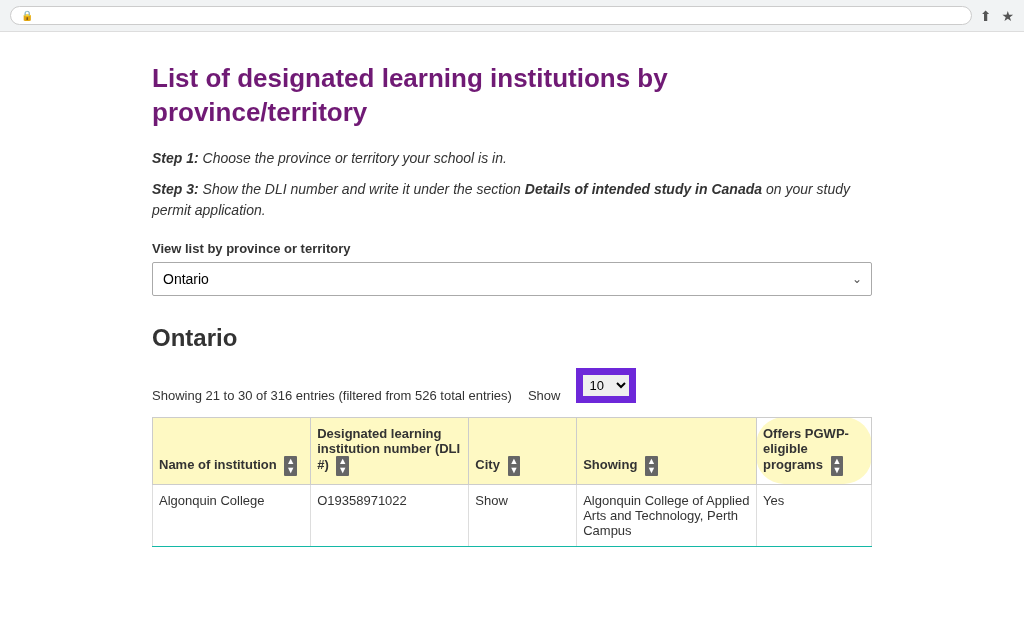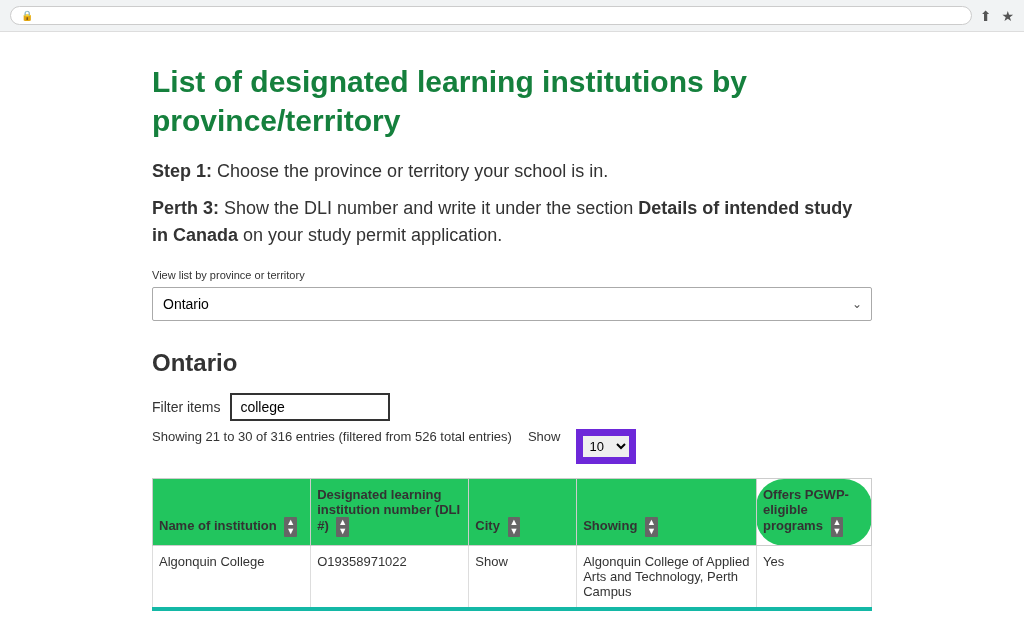--- a/index.html
+++ b/index.html
@@ -31,34 +31,34 @@
     .browser-actions { display: flex; gap: 10px; color: #555; font-size: 14px; }
 
     
     .page-content {
       max-width: 760px;
       margin: 0 auto;
       padding: 30px 20px;
     }
 
     h1 {
-      font-size: 30px;
-      font-weight: bold;
-      color: #15803d;
+      font-size: 26px;
+      font-weight: bold;
+      color: #701a75;
       margin-bottom: 18px;
       line-height: 1.3;
     }
 
     .steps { margin-bottom: 20px; }
-    .step { margin-bottom: 10px; line-height: 1.5; font-size: 18px; }
+    .step { margin-bottom: 10px; line-height: 1.5; font-size: 14px; font-style: italic; }
     .step strong { font-weight: bold; }
 
     .label-province {
-      font-size: 11px;
-      font-weight: normal;
+      font-size: 13px;
+      font-weight: bold;
       margin-bottom: 6px;
       display: block;
     }
 
     .province-select-wrapper {
       position: relative;
       margin-bottom: 28px;
     }
     .province-select {
       width: 100%;
@@ -95,53 +95,53 @@
     .filter-label { font-size: 14px; }
     .filter-input {
       border: 2px solid #333;
       padding: 4px 8px;
       font-size: 14px;
       width: 160px;
     }
 
     .showing-row {
       display: flex;
-      align-items: flex-start;
+      align-items: flex-end;
       gap: 16px;
       margin-bottom: 14px;
       font-size: 13px;
     }
     .show-select {
       border: 7px solid #6d28d9;
       padding: 2px 2px;
       font-size: 13px;
     }
 
     
     .data-table {
       width: 100%;
       border-collapse: collapse;
       font-size: 13px;
     }
     .data-table th {
-      background: #22c55e;
+      background: #fef9c3;
       border: 1px solid #ccc;
       padding: 8px 6px;
       text-align: left;
       font-weight: bold;
       vertical-align: bottom;
     }
     .data-table td {
       border: 1px solid #ddd;
       border-top: none;
       padding: 8px 6px;
       vertical-align: top;
     }
     .data-table tr:last-child td {
-      border-bottom: 4px solid #14b8a6;
+      border-bottom: 1px solid #14b8a6;
     }
     .sort-btn {
       display: inline-flex;
       flex-direction: column;
       margin-left: 4px;
       cursor: pointer;
       font-size: 9px;
       line-height: 1;
       vertical-align: middle;
       background: #666;
@@ -172,21 +172,21 @@
 
 <div class="page-content">
 
   <h1>List of designated learning institutions by province/territory</h1>
 
   <div class="steps">
     <p class="step">
       <strong>Step 1:</strong><span> Choose the province or territory your school is in.</span>
     </p>
     <p class="step">
-      <strong>Perth 3:</strong><span> Show the DLI number and write it under the section </span><strong>Details of intended study in Canada</strong><span> on your study permit application.</span>
+      <strong>Step 3:</strong><span> Show the DLI number and write it under the section </span><strong>Details of intended study in Canada</strong><span> on your study permit application.</span>
     </p>
   </div>
 
   <span class="label-province">View list by province or territory</span>
   <div class="province-select-wrapper">
     <select class="province-select">
       <option>Ontario</option>
       <option>Alberta</option>
       <option>British Columbia</option>
       <option>Manitoba</option>
@@ -198,24 +198,20 @@
       <option>Prince Edward Island</option>
       <option>Quebec</option>
       <option>Saskatchewan</option>
       <option>Yukon</option>
     </select>
     <span class="select-arrow">⌄</span>
   </div>
 
   <h2>Ontario</h2>
 
-  <div class="filter-row">
-    <span class="filter-label">Filter items</span>
-    <input class="filter-input" type="text" value="college" style="">
-  </div>
 
   <div class="showing-row">
     <span>Showing 21 to 30 of 316 entries (filtered from 526 total entries)</span>
     <span>Show</span>
     <select class="show-select">
       <option>10</option>
       <option>25</option>
       <option>50</option>
       <option>100</option>
     </select>

